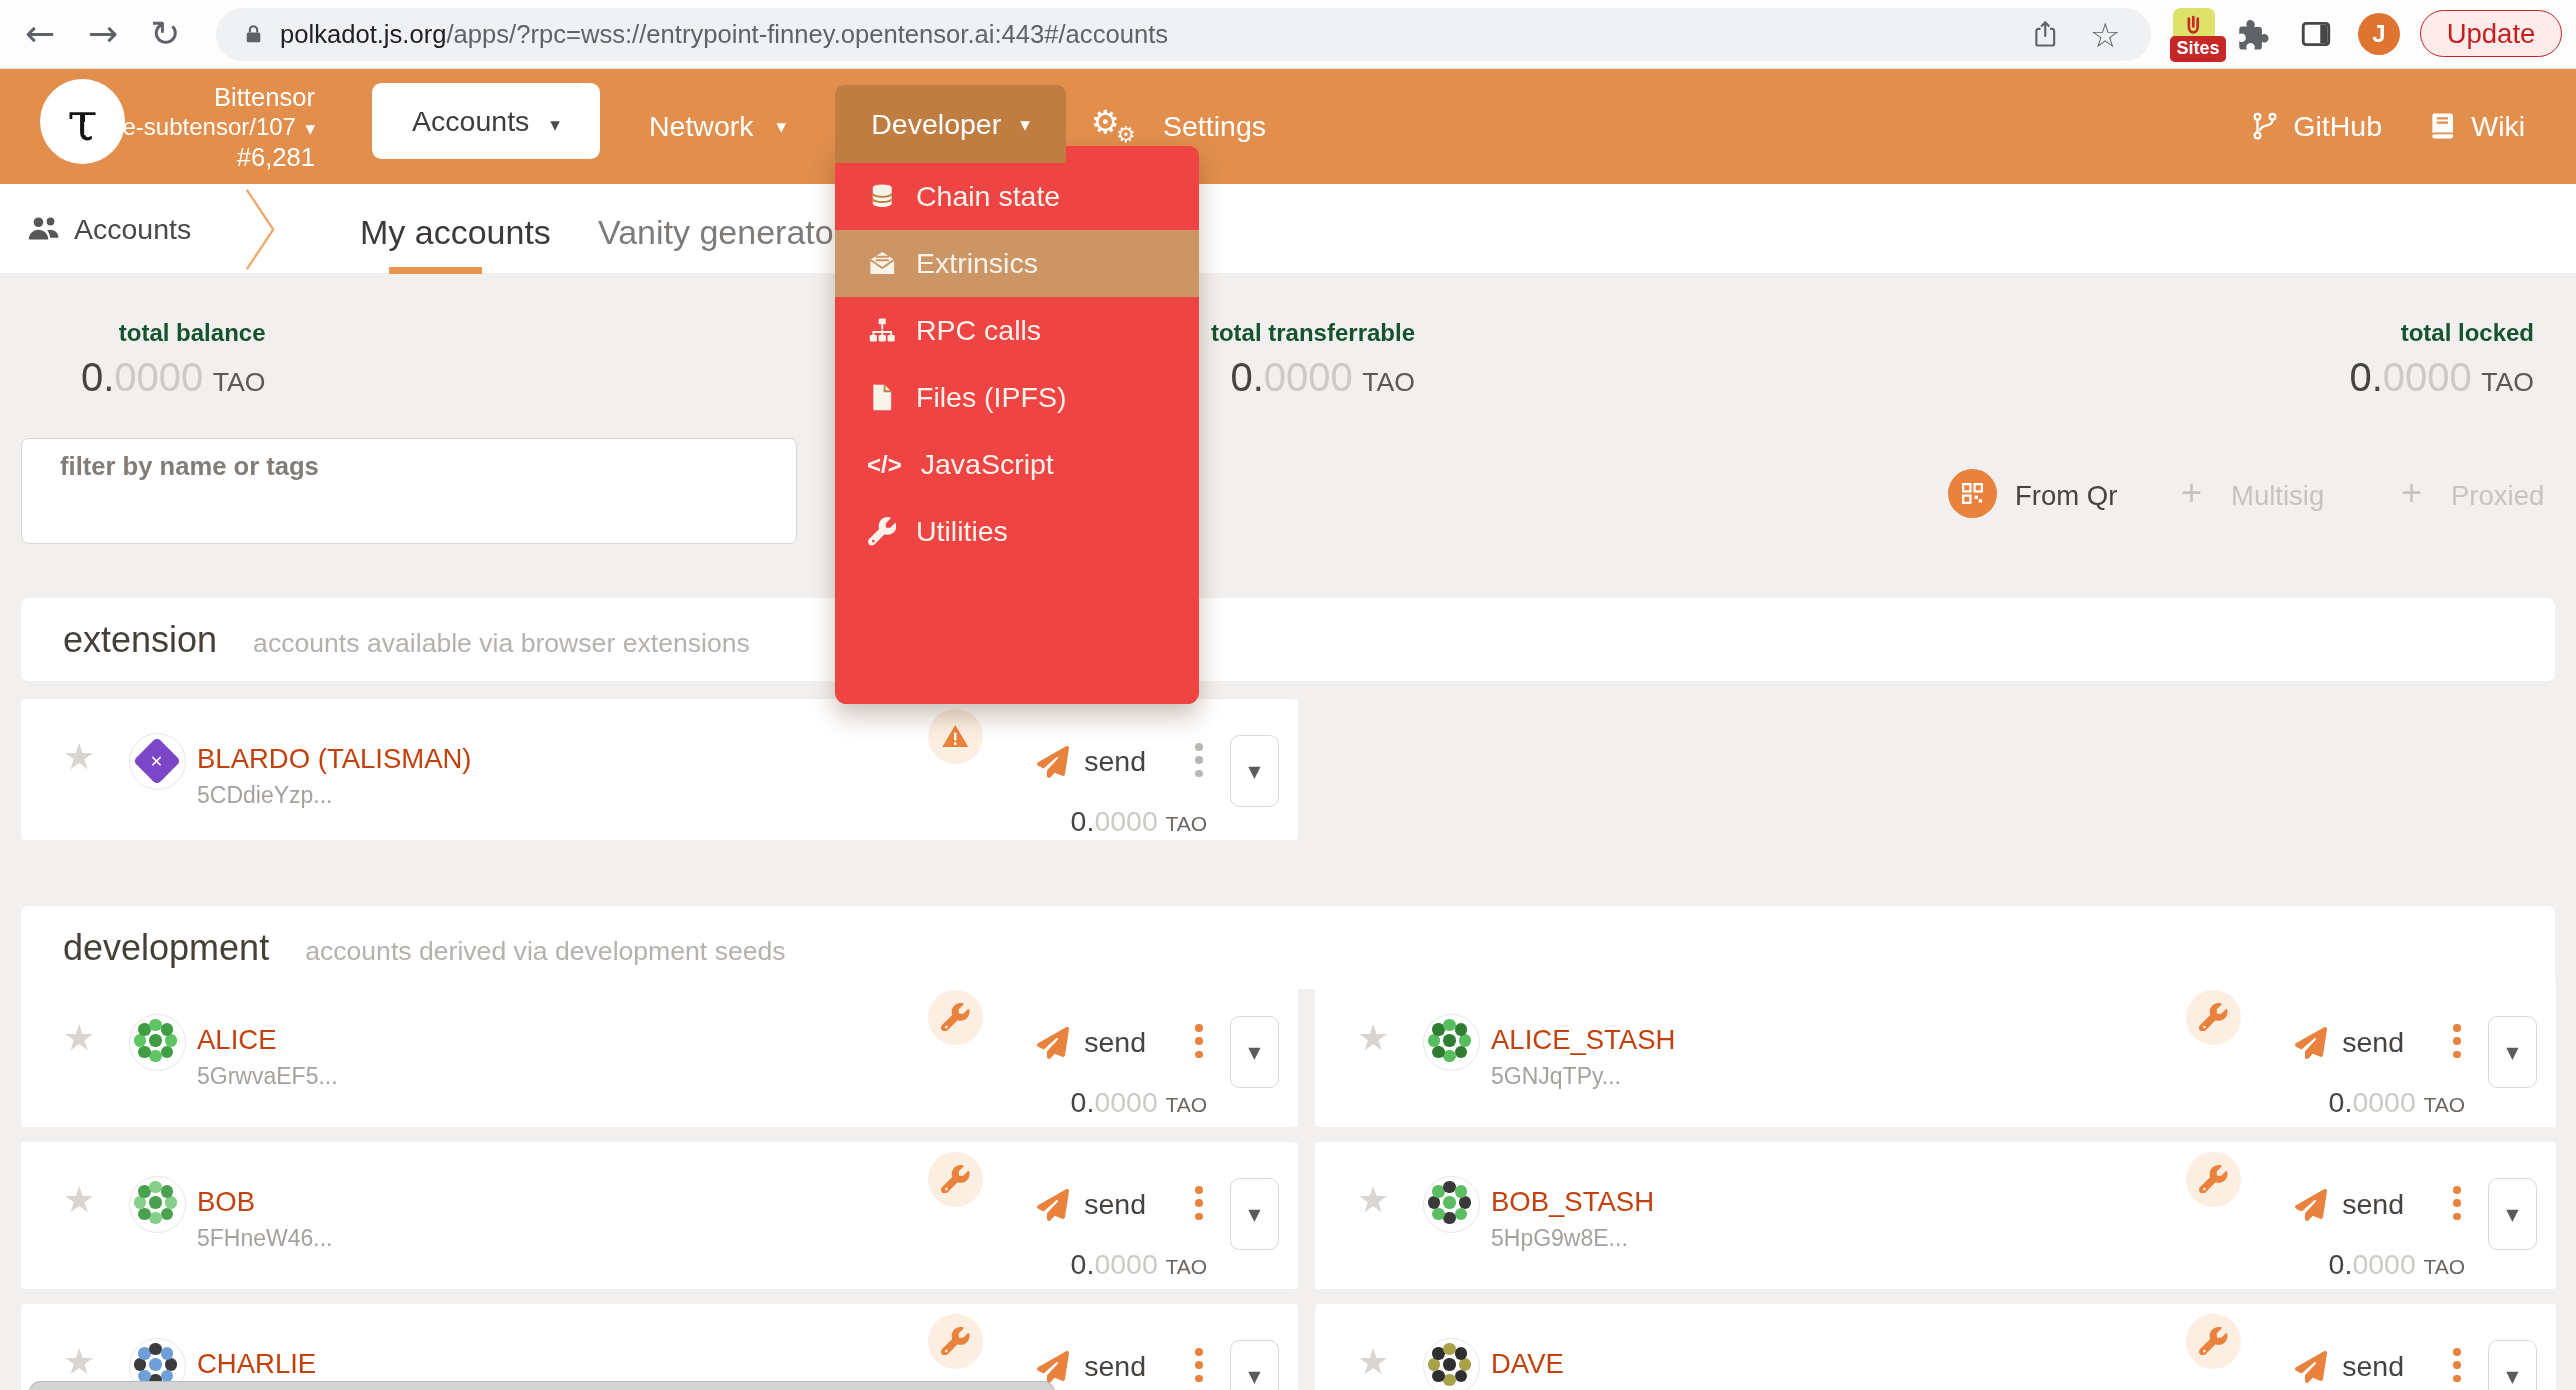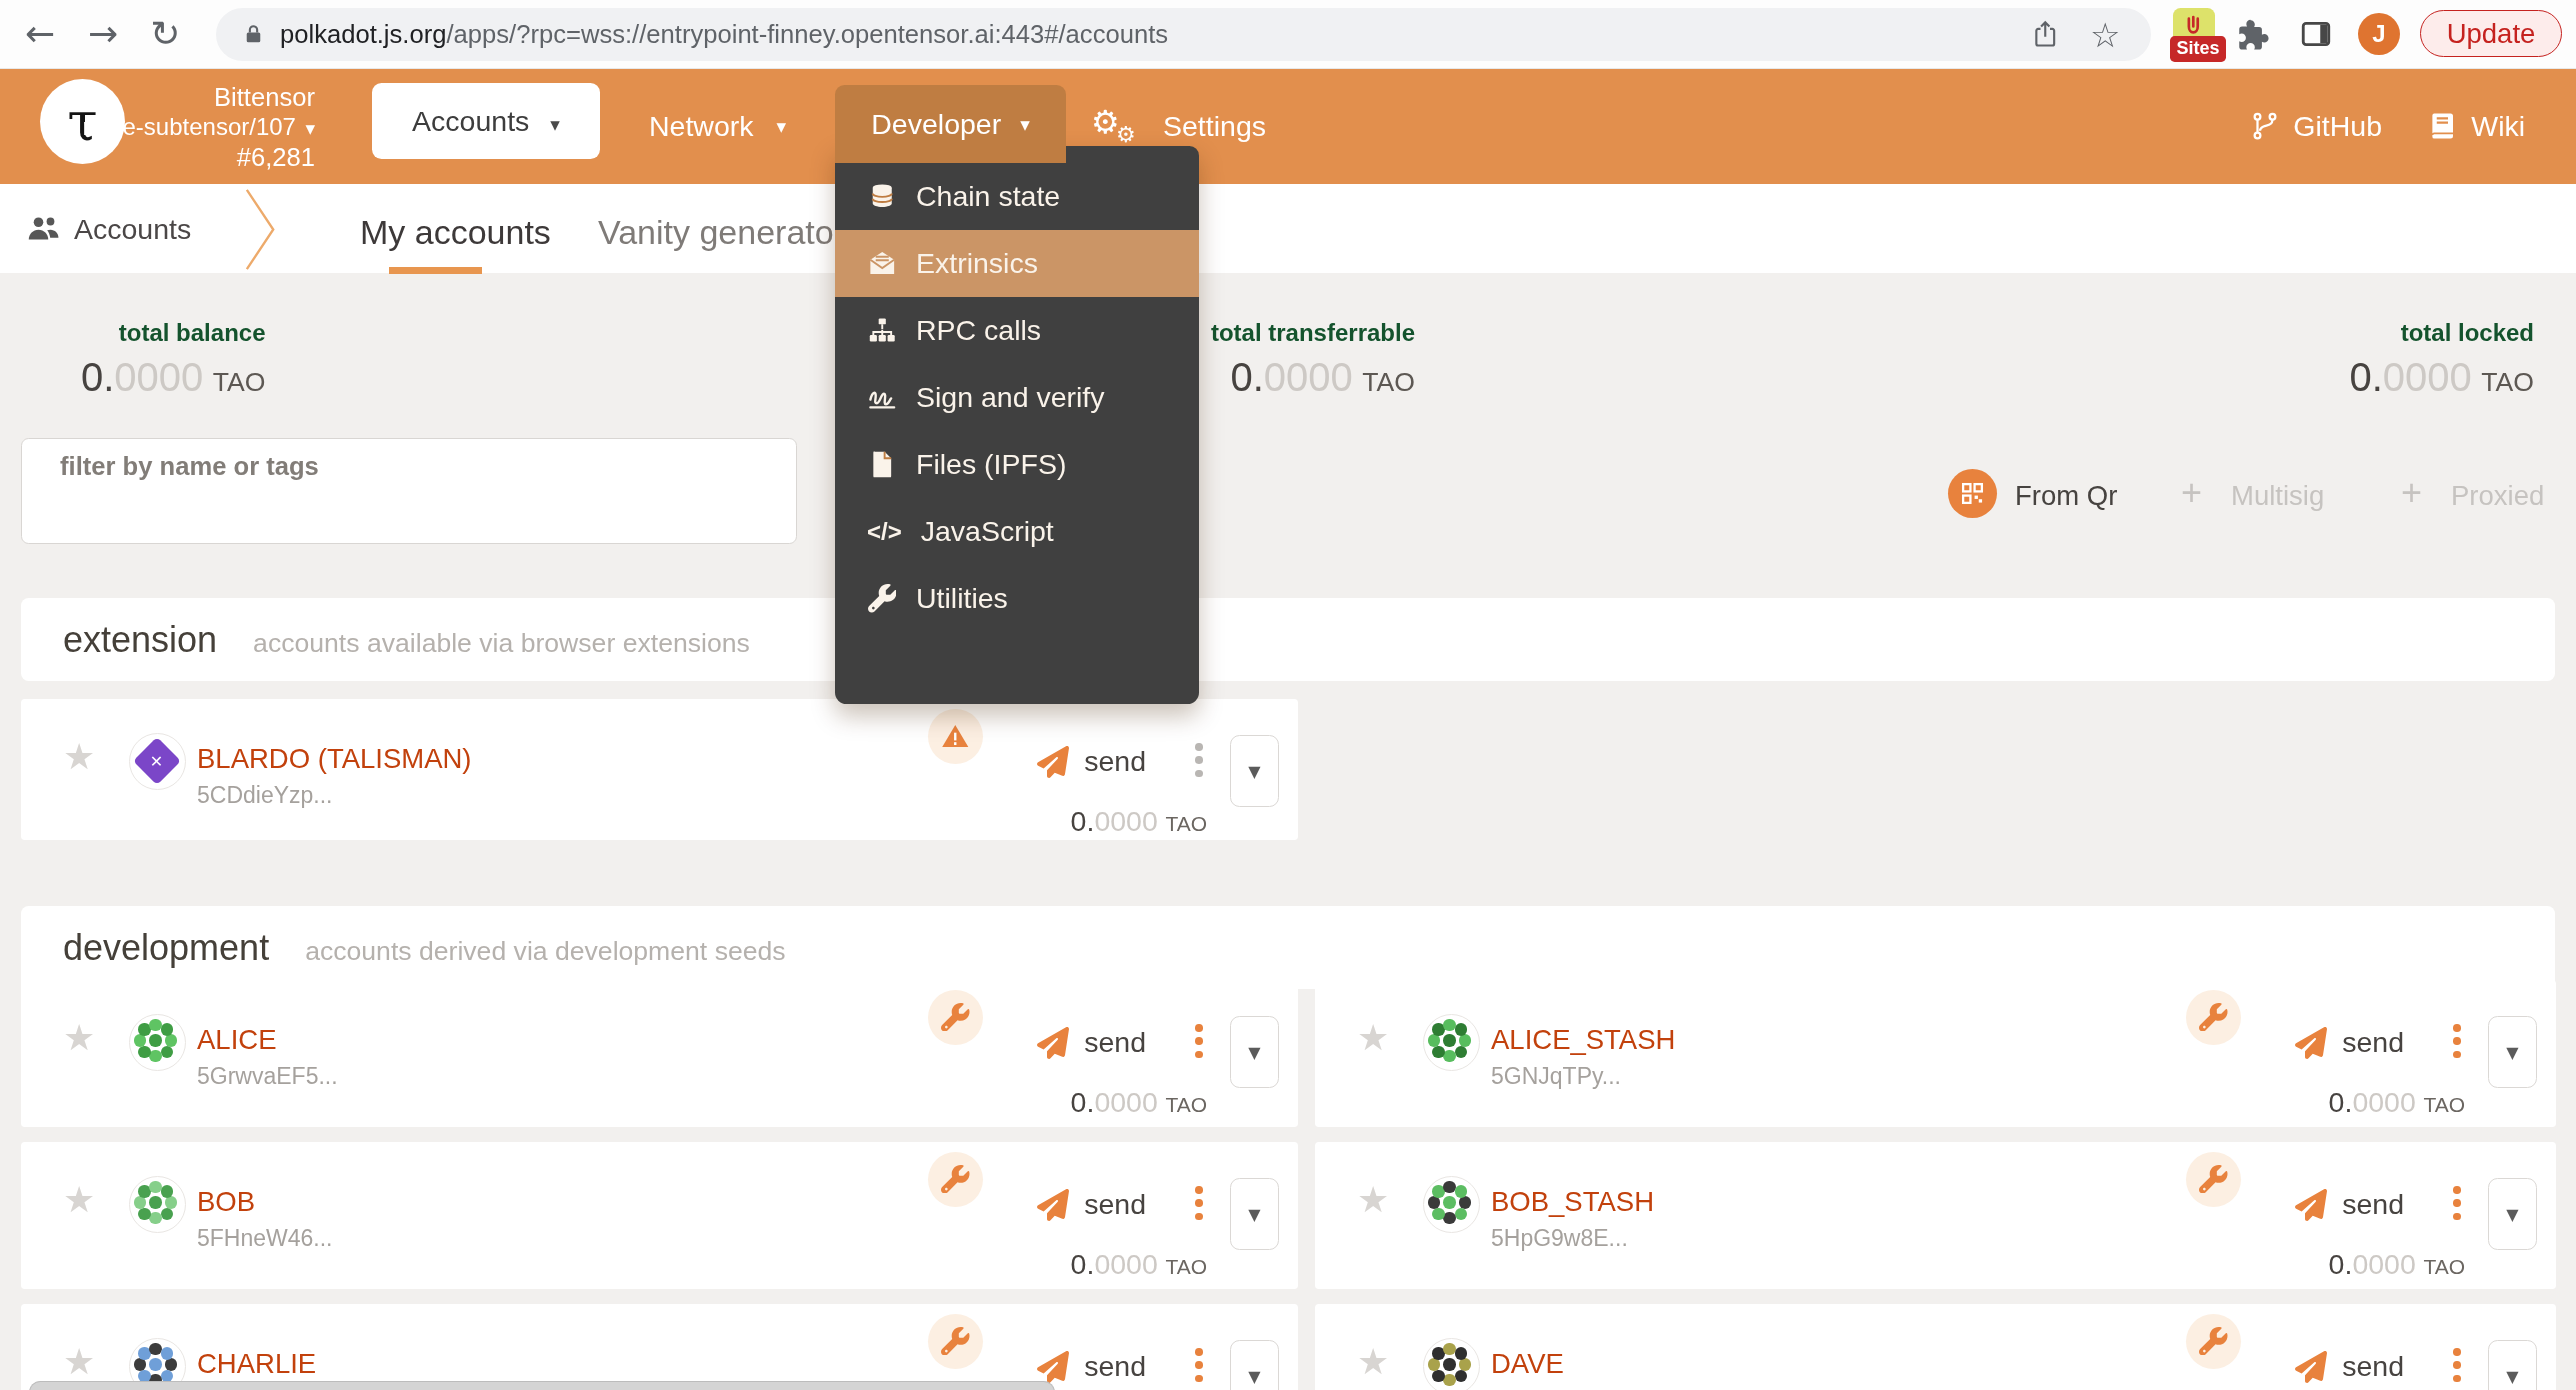--- a/index.html
+++ b/index.html
@@ -35,21 +35,21 @@
   .hnav{position:absolute;top:0;height:116px;display:flex;align-items:center;gap:23px;color:#fff;font-size:28.5px;cursor:pointer}
   .hnav .caret{font-size:19px}
   .gears{position:relative;width:49px;height:47px}
   .gears .g1{position:absolute;left:0;top:0;font-size:32px;color:#fff}
   .gears .g2{position:absolute;left:25px;top:19px;font-size:22px;color:#fff}
   .hlink{position:absolute;top:0;height:116px;display:flex;align-items:center;gap:13.3px;color:#fff;font-size:28.5px;cursor:pointer}
   .hlink svg{width:30px;height:30px}
   
   .dev-tab{position:absolute;left:835px;top:85px;width:231px;height:78px;background:#bf7d42;border-radius:9.5px 9.5px 0 0;display:flex;align-items:center;justify-content:center;gap:19px;color:#fff;font-size:28.5px;z-index:41;cursor:pointer}
   .dev-tab .caret{font-size:19px}
-  .dev-panel{position:absolute;left:835px;top:146px;width:364px;height:558px;background:#404040;border-radius:0 9.5px 11.4px 11.4px;box-shadow:0 11.4px 25px rgba(70,35,0,.28);z-index:40;padding-top:0;box-sizing:border-box}
+  .dev-panel{position:absolute;left:835px;top:146px;width:364px;height:558px;background:#ef4444;border-radius:0 9.5px 11.4px 11.4px;box-shadow:0 11.4px 25px rgba(70,35,0,.28);z-index:40;padding-top:0;box-sizing:border-box}
   .dev-panel .spacer{height:17px}
   .menu-item{height:67px;display:flex;align-items:center;padding-left:32px;gap:19px;color:#faf3ea;font-size:28.5px;cursor:pointer}
   .menu-item.active{background:#cb9566}
   .mi{width:30px;height:30px;display:inline-flex;align-items:center;justify-content:center}
   .mi svg{width:28.5px;height:28.5px}
   .mi.code-ic{font-size:24px;font-weight:bold;color:#faf3ea;width:auto}
   
   .tabs-bar{position:absolute;left:0;top:184px;width:2576px;height:89px;background:#fff;z-index:5}
   .crumb-ic{position:absolute;left:25px;top:26.6px;width:36px;height:36px}
   .crumb-label{position:absolute;left:74px;top:28.5px;font-size:28.5px;color:#4b4747}
@@ -522,28 +522,20 @@
           <rect x="1.5" y="16" width="6" height="5.5" rx="1"></rect>
           <rect x="9" y="16" width="6" height="5.5" rx="1"></rect>
           <rect x="16.5" y="16" width="6" height="5.5" rx="1"></rect>
           <path d="M12 7v4M4.5 16v-2.5h15V16M12 11.5V16" fill="none" stroke="#faf3ea" stroke-width="1.6"></path>
         </svg>
       </span>
     <span class="ml">RPC calls</span>
   </div>
   <div class="menu-item">
     <span class="mi">
-        <svg viewBox="0 0 24 24" fill="none" stroke="#faf3ea" stroke-width="2" stroke-linecap="round">
-          <path d="M2 14c1.5-6 4.5-7.5 4.5-3.5S5 17 7.5 17s3.5-8 6-8-1 9 1.5 9 3-3.5 4.5-5M2 20.5h20"></path>
-        </svg>
-      </span>
-    <span class="ml">Sign and verify</span>
-  </div>
-  <div class="menu-item">
-    <span class="mi">
         <svg viewBox="0 0 24 24">
           <path d="M5.5 1.5H14l5.5 5.5v15a1 1 0 01-1 1h-13a1 1 0 01-1-1v-20a1 1 0 011-1z" fill="#faf3ea"></path>
           <path d="M14 1.5V7h5.5" fill="none" stroke="#bf7d42" stroke-width="1.6"></path>
         </svg>
       </span>
     <span class="ml">Files (IPFS)</span>
   </div>
   <div class="menu-item">
     <span class="mi code-ic">&lt;/&gt;</span>
     <span class="ml">JavaScript</span>

